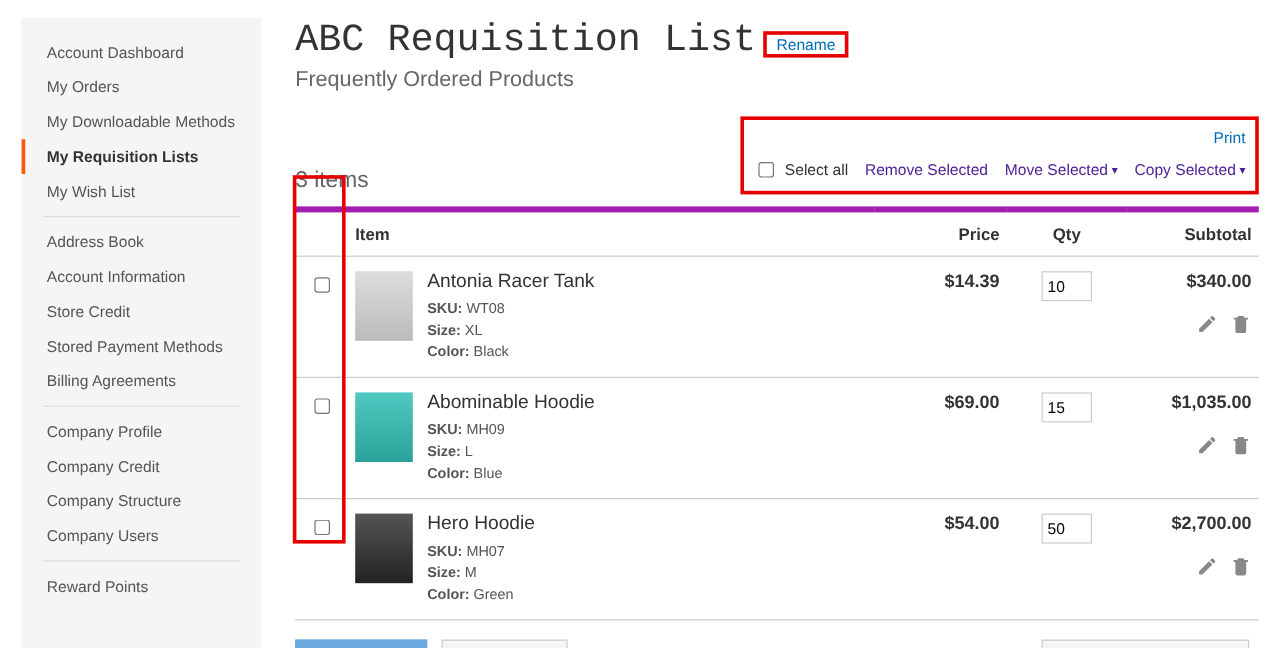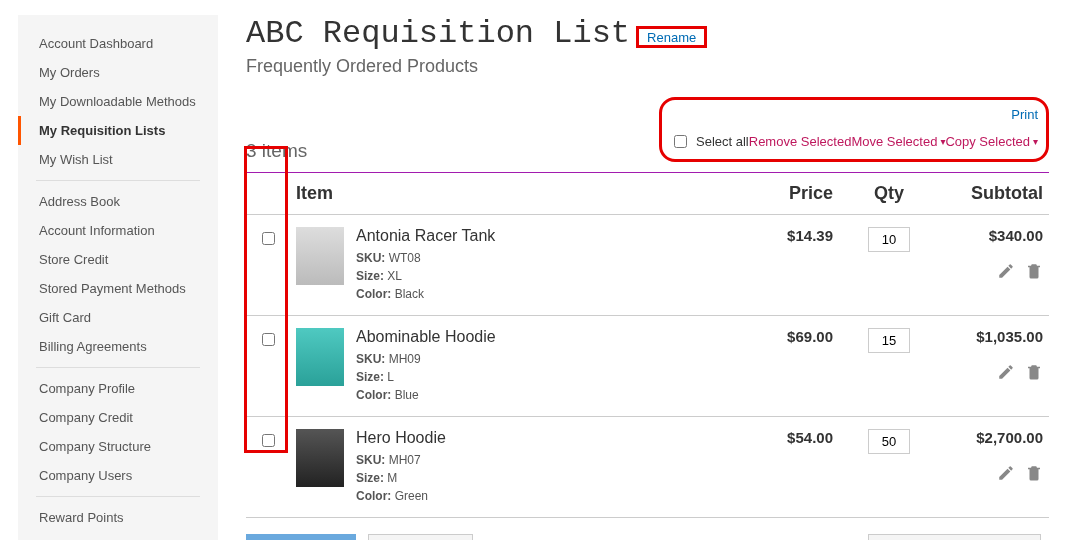--- a/index.html
+++ b/index.html
@@ -52,43 +52,43 @@
     padding: 17px 8px;
   }
   .subtitle { color: #666; font-size: 18px; margin: 4px 0 20px 0; }
   .toolbar {
     display: flex;
     justify-content: space-between;
     align-items: flex-end;
     margin-bottom: 10px;
   }
   .item-count { color: #666; font-size: 19px; }
-  .action-block { text-align: right; padding: 6px 8px 8px 8px; border-radius: 16px; }
+  .action-block { text-align: right; padding: 6px 8px 8px 8px; }
   .print-link {
     color: #006bb4;
     font-size: 13px;
     cursor: pointer;
     display: inline-block;
     margin-bottom: 10px;
   }
-  .action-row { display: flex; align-items: center; justify-content: flex-end; }
+  .action-row { display: flex; align-items: center; gap: 14px; justify-content: flex-end; }
   .select-all { display: flex; align-items: center; gap: 6px; font-size: 13px; color: #333; }
-  .action-link { color: #be185d; font-size: 13px; cursor: pointer; display:flex; align-items:center; gap:3px;}
+  .action-link { color: #4c1d95; font-size: 13px; cursor: pointer; display:flex; align-items:center; gap:3px;}
   .chev { font-size: 10px; }
   table {
     width: 100%;
     border-collapse: collapse;
   }
   thead th {
     text-align: left;
     font-weight: 700;
     padding: 10px 6px;
-    border-top: 1px solid #a21caf;
+    border-top: 5px solid #a21caf;
     border-bottom: 1px solid #ccc;
-    font-size: 18px;
+    font-size: 14px;
   }
   thead th.right { text-align: right; }
   thead th.center { text-align: center; }
   tbody td {
     vertical-align: top;
     padding: 12px 6px;
     border-bottom: 1px solid #ccc;
   }
   .check-cell { width: 40px; padding: 12px 6px; }
   .check-box-wrap { padding: 2px 6px; }
@@ -101,21 +101,20 @@
   }
   .prod-img.teal { background: linear-gradient(180deg,#4fc9c1,#2aa199); }
   .prod-img.dark { background: linear-gradient(180deg,#555,#222); }
   .item-name { font-size: 16px; color: #333; margin-bottom: 4px; }
   .item-meta { font-size: 12px; color: #555; line-height: 1.5; }
   .item-meta b { font-weight: 700; }
   .price-cell, .subtotal-cell { text-align: right; font-weight: 700; font-size: 15px; width: 110px; }
   .qty-cell { text-align: center; width: 100px; }
   .qty-input {
     width: 42px;
-    text-align: center;
     border: 1px solid #ccc;
     padding: 4px;
     font-size: 13px;
   }
   .row-actions { text-align: right; margin-top: 18px; }
   .icon-btn {
     display: inline-block;
     width: 20px;
     height: 20px;
     color: #888;
@@ -157,21 +156,20 @@
       <div class="sidebar-item">Account Dashboard</div>
       <div class="sidebar-item">My Orders</div>
       <div class="sidebar-item">My Downloadable Methods</div>
       <div class="sidebar-item active">My Requisition Lists</div>
       <div class="sidebar-item">My Wish List</div>
       <hr class="sidebar-divider">
       <div class="sidebar-item">Address Book</div>
       <div class="sidebar-item">Account Information</div>
       <div class="sidebar-item">Store Credit</div>
       <div class="sidebar-item">Stored Payment Methods</div>
-      <div class="sidebar-item">Gift Card</div>
       <div class="sidebar-item">Billing Agreements</div>
       <hr class="sidebar-divider">
       <div class="sidebar-item">Company Profile</div>
       <div class="sidebar-item">Company Credit</div>
       <div class="sidebar-item">Company Structure</div>
       <div class="sidebar-item">Company Users</div>
       <hr class="sidebar-divider">
       <div class="sidebar-item">Reward Points</div>
     </div>
 

